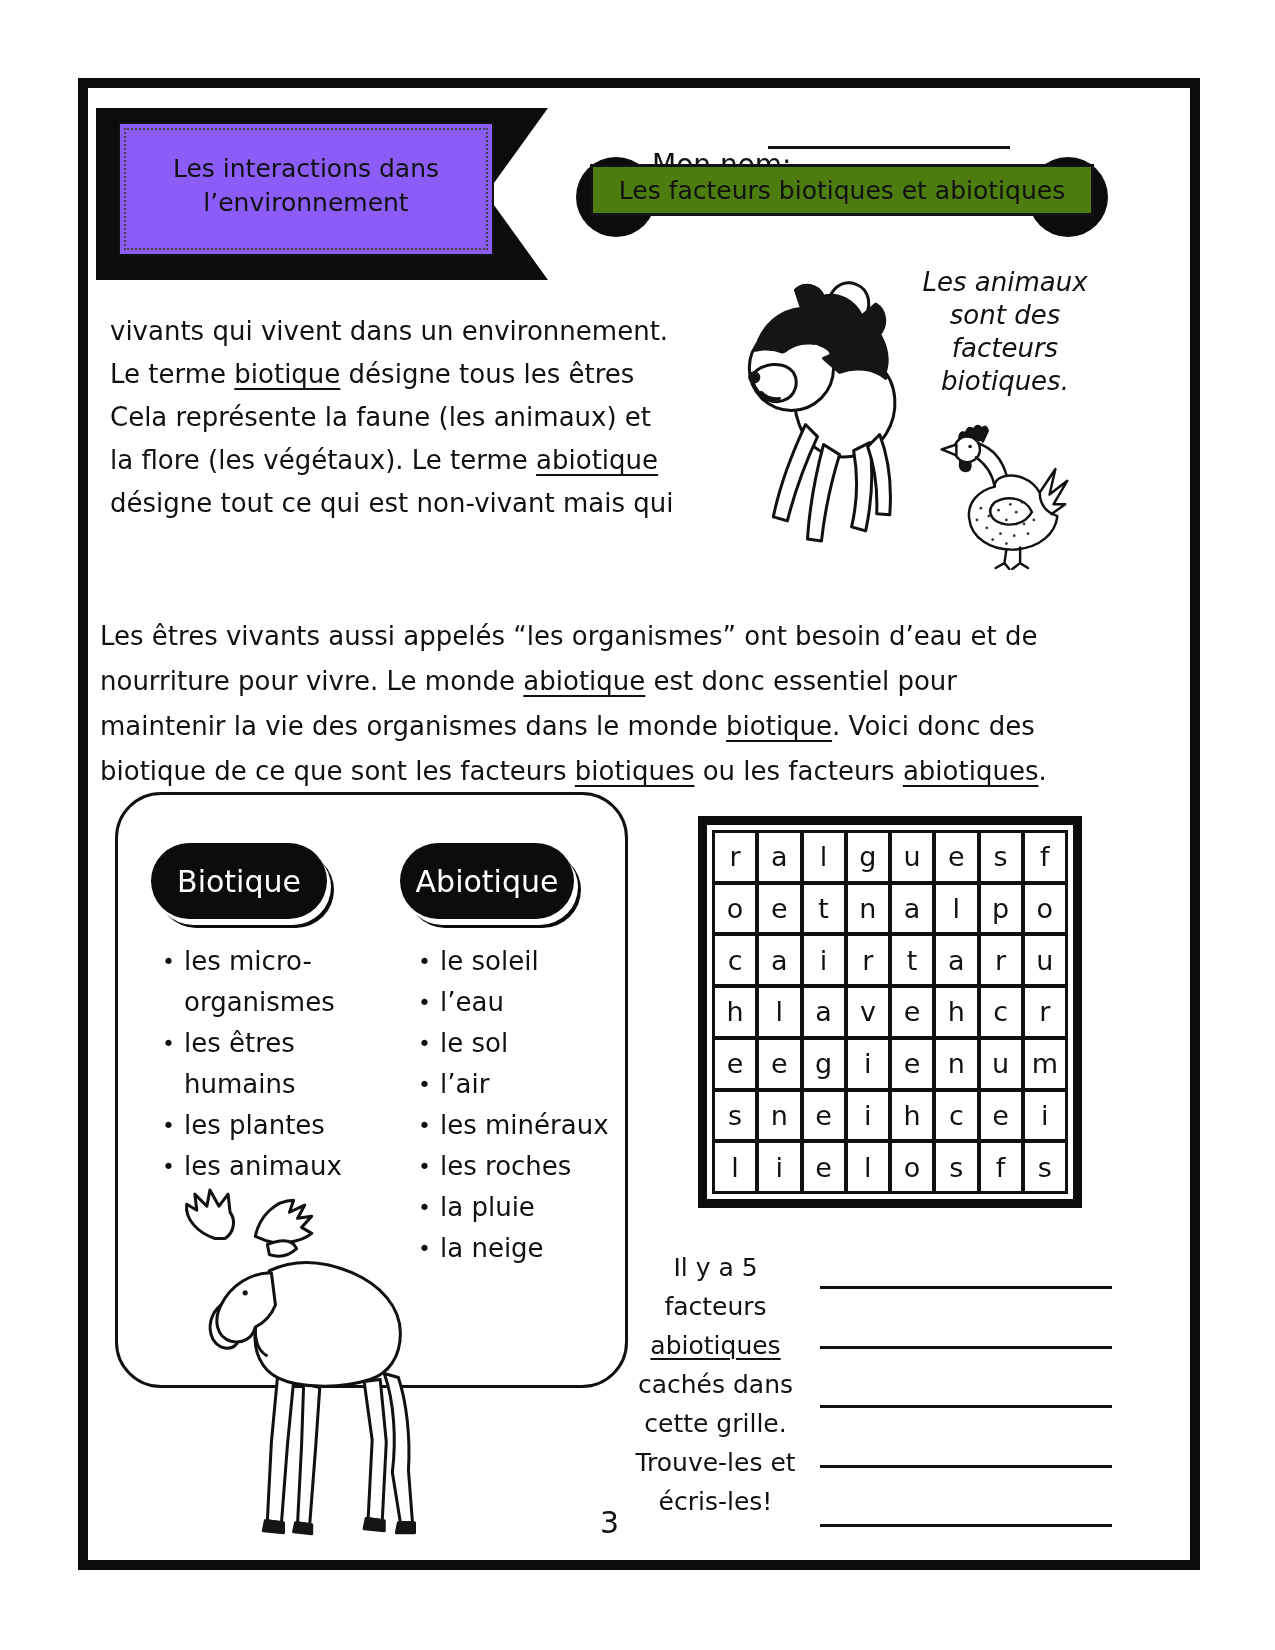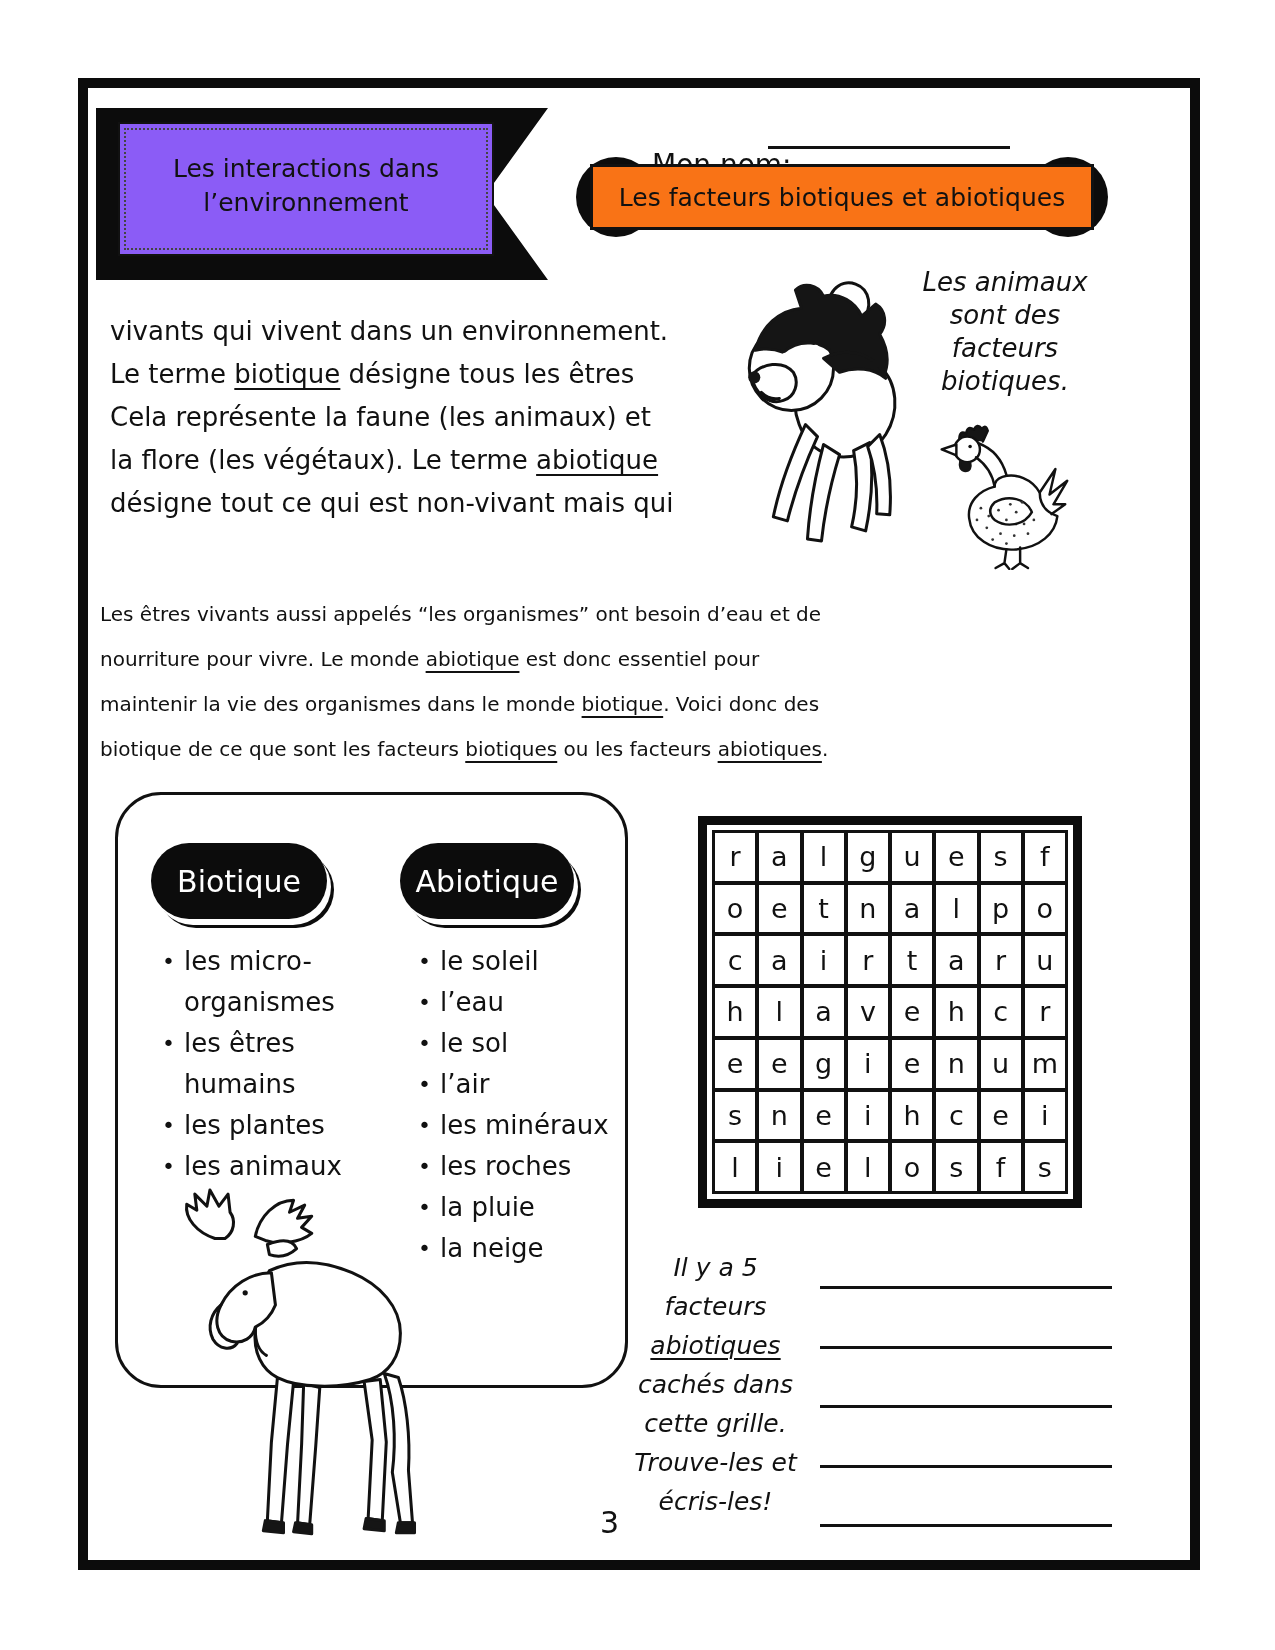--- a/index.html
+++ b/index.html
@@ -17,26 +17,26 @@
   #banner-panel::after{content:"";position:absolute;inset:4px;border:2px dotted #444;}
   #banner-panel .bt{position:relative;z-index:2;text-align:center;font-size:25px;line-height:34px;padding-top:28px;}
   
   #name-label{left:652px;top:112px;font-size:28px;margin-top:36px;}
   #name-line{left:768px;top:146px;width:242px;border-top:3px solid #111;}
   
   #capsule{left:576px;top:154px;width:532px;height:86px;}
   #capsule .cap-circle{position:absolute;top:3px;width:80px;height:80px;border-radius:50%;background:#0c0c0c;}
   #capsule .cap-circle.left{left:0;}
   #capsule .cap-circle.right{right:0;}
-  #capsule .cap-box{position:absolute;left:14px;top:10px;width:504px;height:66px;background:#f97316;border:3px solid #111;box-sizing:border-box;
+  #capsule .cap-box{position:absolute;left:14px;top:10px;width:504px;height:52px;background:#4d7c0f;border:3px solid #111;box-sizing:border-box;
     display:flex;align-items:center;justify-content:center;font-size:25px;white-space:nowrap;}
   
   .para .pline{white-space:nowrap;}
   #intro{left:110px;top:310px;font-size:26px;line-height:43px;}
-  #bodytext{left:100px;top:592px;font-size:20px;line-height:45px;}
+  #bodytext{left:100px;top:614px;font-size:26px;line-height:45px;}
   .u{text-decoration:underline;text-decoration-thickness:2px;text-underline-offset:5px;}
   
   #animals-caption{left:912px;top:266px;width:186px;text-align:center;font-style:italic;font-size:26px;line-height:33px;}
   
   #catbox{left:115px;top:792px;width:513px;height:596px;border:3px solid #111;border-radius:46px;box-sizing:border-box;}
   .pill{position:absolute;height:76px;background:#0c0c0c;border-radius:38px;color:#fff;
     display:flex;align-items:center;justify-content:center;font-size:30px;
     box-shadow:4px 6px 0 #fff,7px 9px 0 #0c0c0c;}
   #pill-biotic{left:33px;top:48px;width:176px;}
   #pill-abiotic{left:282px;top:48px;width:174px;}
@@ -44,21 +44,21 @@
   #list-biotic{left:40px;width:225px;}
   #list-abiotic{left:296px;width:205px;}
   .bullet-item{position:relative;padding-left:26px;}
   .bullet-item .bullet{position:absolute;left:4px;top:0;font-size:22px;}
   .bullet-item .bullet-text{white-space:pre-line;}
   
   #wordsearch{left:698px;top:816px;width:384px;height:392px;border:9px solid #0c0c0c;box-sizing:border-box;padding:5px;background:#fff;}
   #ws-grid{width:100%;height:100%;display:grid;grid-template-columns:repeat(8,1fr);grid-auto-rows:1fr;border:1px solid #111;box-sizing:border-box;}
   .ws-cell{border:2px solid #111;display:flex;align-items:center;justify-content:center;font-size:27px;box-sizing:border-box;background:#fff;}
   
-  #instructions{left:598px;top:1248px;width:235px;text-align:center;font-style:italic;font-size:25px;line-height:39px;}
+  #instructions{left:598px;top:1248px;width:235px;text-align:center;font-size:25px;line-height:39px;}
   #instructions .instr-line.u{text-decoration:underline;text-decoration-thickness:2px;text-underline-offset:4px;}
   #answer-lines{left:820px;top:1286px;width:292px;height:260px;}
   .answer-line{position:absolute;left:0;width:100%;border-top:3px solid #111;}
   #page-number{left:600px;top:1505px;font-size:30px;}
   
   .figure svg{display:block;width:100%;height:100%;}
   #fig-dog{left:726px;top:264px;width:188px;height:306px;}
   #fig-chicken{left:928px;top:418px;width:146px;height:152px;}
   #fig-moose{left:126px;top:1180px;width:318px;height:388px;z-index:5;}
 </style>

